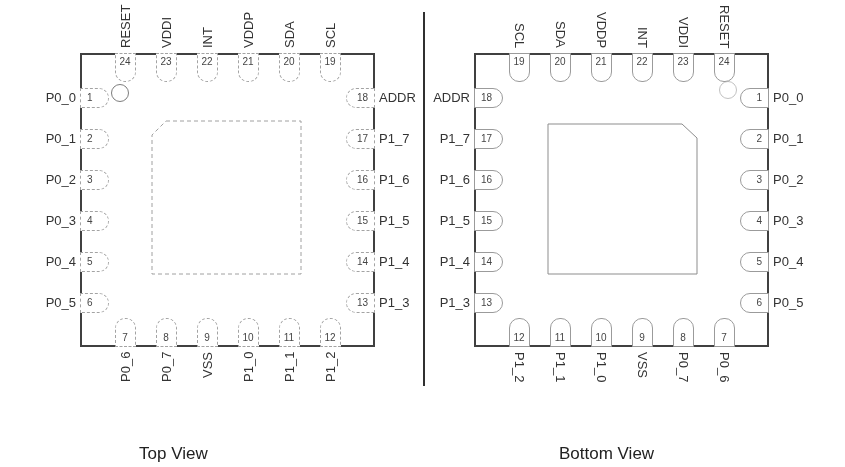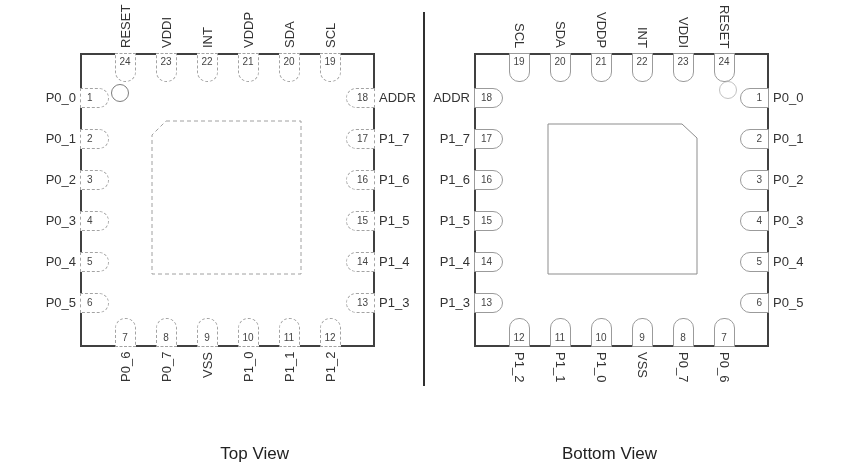--- a/index.html
+++ b/index.html
@@ -30,23 +30,23 @@
   .v-label.ccw { transform:rotate(180deg); }
   .v-label.vt.ccw { justify-content:flex-start; }
   .v-label.vt.cw  { justify-content:flex-end; }
   .v-label.vb.ccw { justify-content:flex-end; }
   .v-label.vb.cw  { justify-content:flex-start; }
   .circle1 { position:absolute; width:18px; height:18px; border-radius:50%; background:#fff; box-sizing:border-box; }
   .circle1.c-dark  { border:1.5px solid #7d7d7d; }
   .circle1.c-light { border:1px solid #c2c2c2; }
   .divider { position:absolute; left:423px; top:12px; width:2px; height:374px; background:#303030; }
   .title { position:absolute; left:0; top:412px; width:845px; text-align:center; font-size:18px; color:#222; }
-  .caption { position:absolute; top:444px; width:150px; text-align:right; font-size:17px; color:#222; }
+  .caption { position:absolute; top:444px; width:150px; text-align:left; font-size:17px; color:#222; }
   .caption.cap-top { left:139px; }
-  .caption.cap-bottom { left:507px; }
+  .caption.cap-bottom { left:559px; }
 </style>
 </head>
 <body>
 
 <div class="stage">
   <div class="view" id="view-0" style="left:80px">
       <div class="pkg"></div>
       <svg class="pad-svg" width="152" height="156" style="left: 71px; top: 120px;">
         <polygon points="15,1 150,1 150,154 1,154 1,15" fill="none" stroke="#a0a0a0" stroke-width="1" stroke-dasharray="4 3"></polygon>
       </svg>

